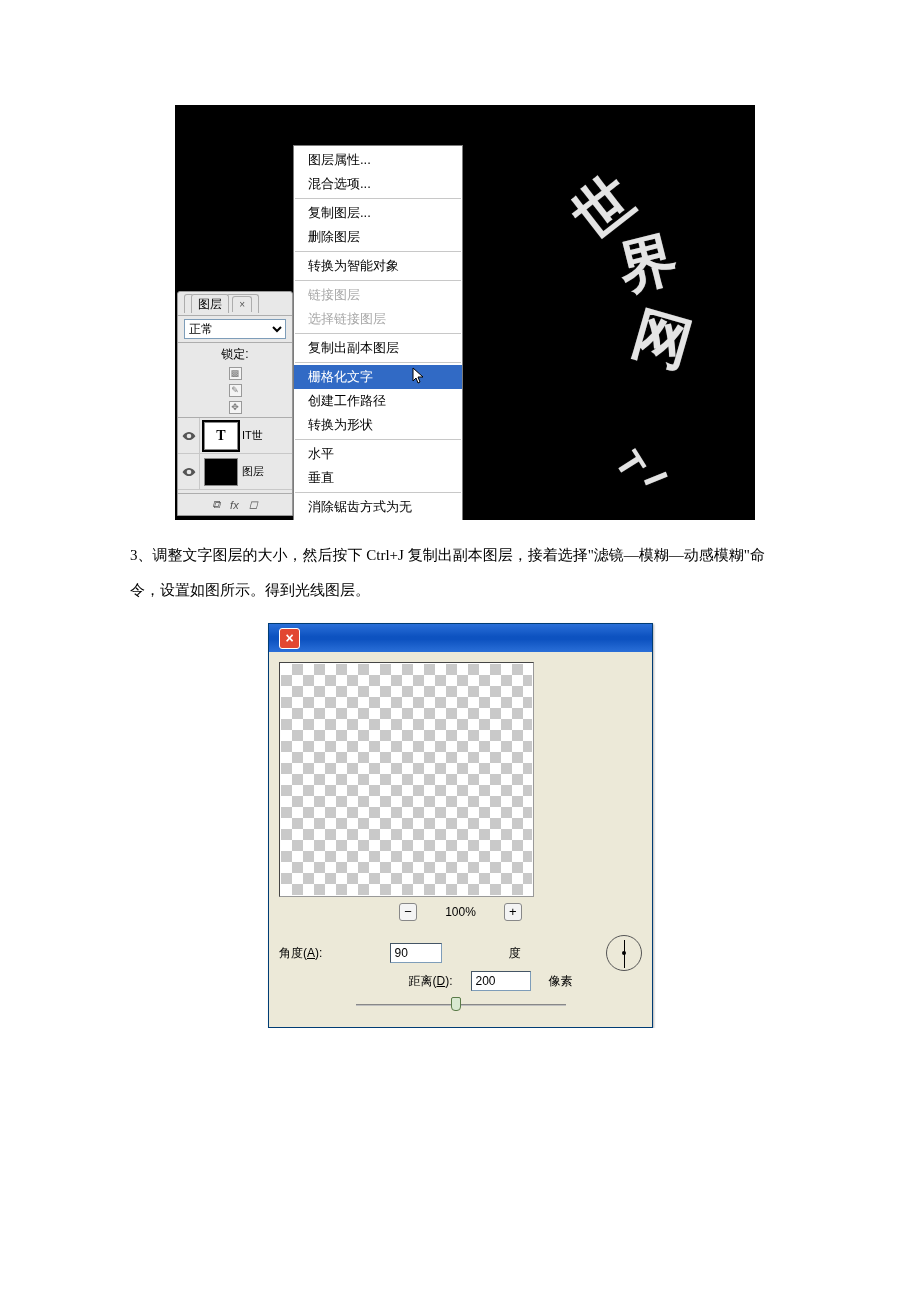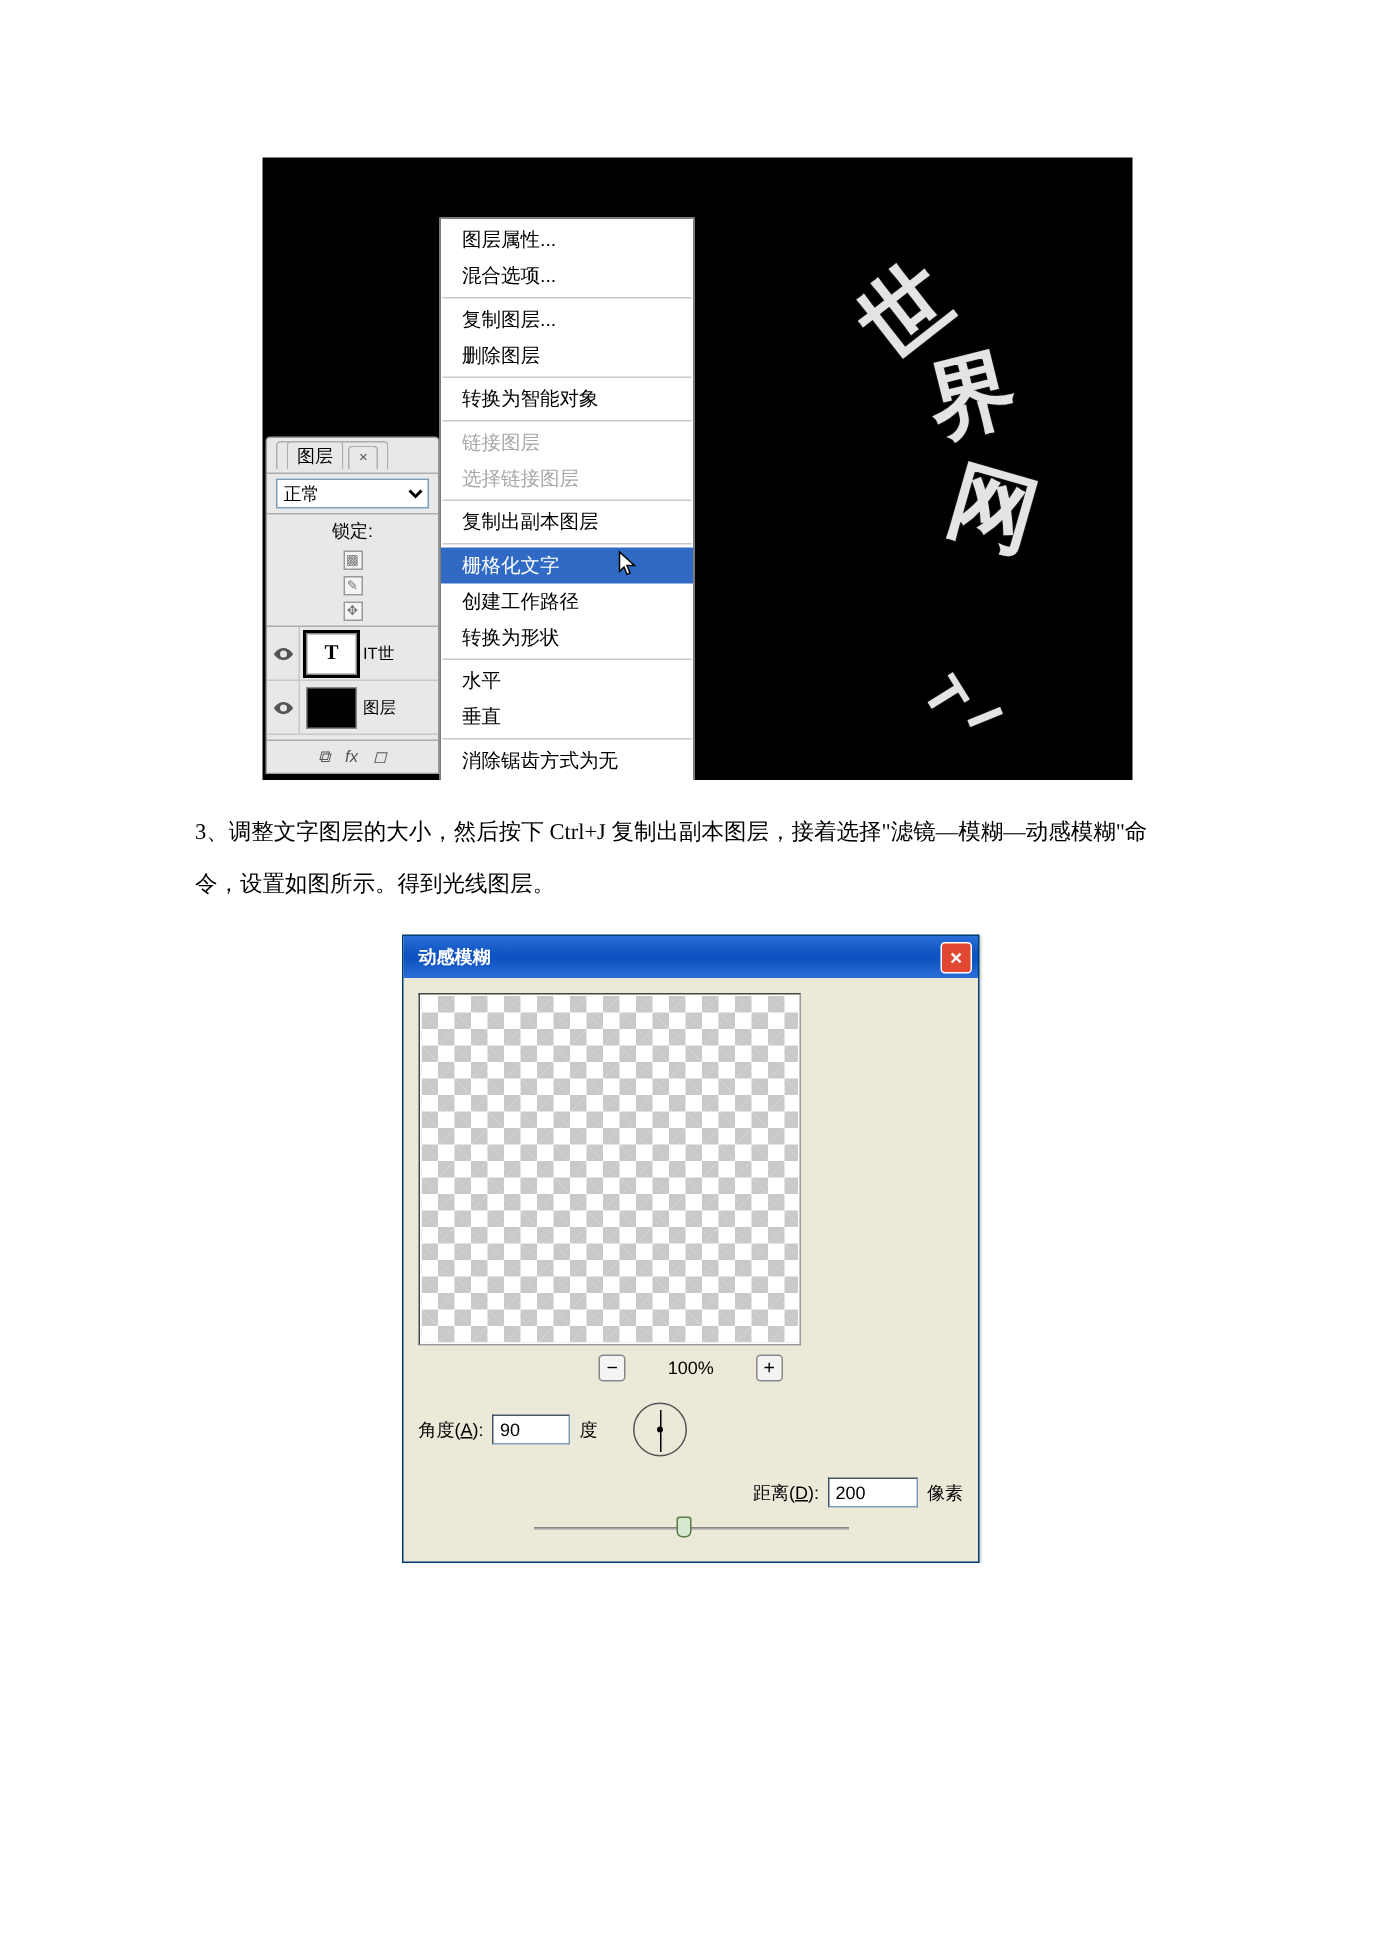--- a/index.html
+++ b/index.html
@@ -58,27 +58,27 @@
     .checker { width:100%; height:100%;
       background-image:
         linear-gradient(45deg,#c9c9c9 25%,transparent 25%),
         linear-gradient(-45deg,#c9c9c9 25%,transparent 25%),
         linear-gradient(45deg,transparent 75%,#c9c9c9 75%),
         linear-gradient(-45deg,transparent 75%,#c9c9c9 75%);
       background-size:22px 22px; background-position:0 0,0 11px,11px -11px,-11px 0; background-color:#fff; }
     .zoom-row { display:flex; align-items:center; justify-content:center; gap:28px; margin-top:6px; }
     .zoom-btn { width:18px; height:18px; border:1px solid #888; border-radius:3px; background:#f4f4f4;
       text-align:center; line-height:15px; font-size:13px; }
-    .field-row { display:flex; align-items:center; gap:6px; margin-top:14px; }
+    .field-row { display:flex; align-items:center; gap:6px; margin-top:14px;justify-content:space-between; }
     .field-row label u { text-decoration:underline; }
     .txtbox { border:1px inset #7e9db9; background:#fff; height:20px; padding:0 4px; font-size:12px; }
     .angle-dial { width:36px; height:36px; border:1px solid #555; border-radius:50%; position:relative; margin-left:18px; }
     .angle-dial::after { content:""; position:absolute; left:50%; top:4px; width:1px; height:28px; background:#000; }
     .angle-dial::before { content:""; position:absolute; left:calc(50% - 2px); top:calc(50% - 2px); width:4px; height:4px; background:#000; border-radius:50%; }
-    .dist-row { display:flex; align-items:center; gap:6px; margin-top:14px; justify-content:flex-end; padding-left:60px; }
+    .dist-row { display:flex; align-items:center; gap:18px; justify-content:center; padding-left:60px; }
     .slider { position:relative; width:210px; height:16px; margin:6px auto 4px; }
     .slider-track { position:absolute; left:0; right:0; top:7px; height:2px; background:#c0c0c0; border-top:1px solid #888; }
     .slider-thumb { position:absolute; top:0; width:10px; height:14px; background:#d8e8d0; border:1px solid #5a7a48;
       border-radius:2px 2px 4px 4px; }
     .dlg-right { width:95px; display:flex; flex-direction:column; gap:8px; }
     .win-btn { height:22px; border:1px solid #003c74; border-radius:3px;
       background:linear-gradient(#fff,#eef3fb 40%,#dde7f5); font-size:12px; }
     .chk-row { display:flex; align-items:center; gap:4px; margin-top:4px; }
     .chk { width:13px; height:13px; border:1px solid #1c5180; background:#fff; display:inline-flex;
       align-items:center; justify-content:center; color:#1a7a1a; font-size:11px; font-weight:700; }
@@ -163,21 +163,20 @@
       <div class="ctx-item">垂直</div>
       <div class="ctx-sep"></div>
       <div class="ctx-item">消除锯齿方式为无</div>
     </div>
 </div>
 
 <p class="para">3、调整文字图层的大小，然后按下 Ctrl+J 复制出副本图层，接着选择"滤镜—模糊—动感模糊"命令，设置如图所示。得到光线图层。</p>
 
 <div class="shot2">
   <div class="dlg-title">
-    <span>动感模糊</span>
     <div class="dlg-close">×</div>
   </div>
   <div class="dlg-body">
     <div class="dlg-left">
       <div class="preview-wrap">
         <div class="checker"></div>
       </div>
       <div class="zoom-row">
         <div class="zoom-btn">−</div>
         <span>100%</span>

